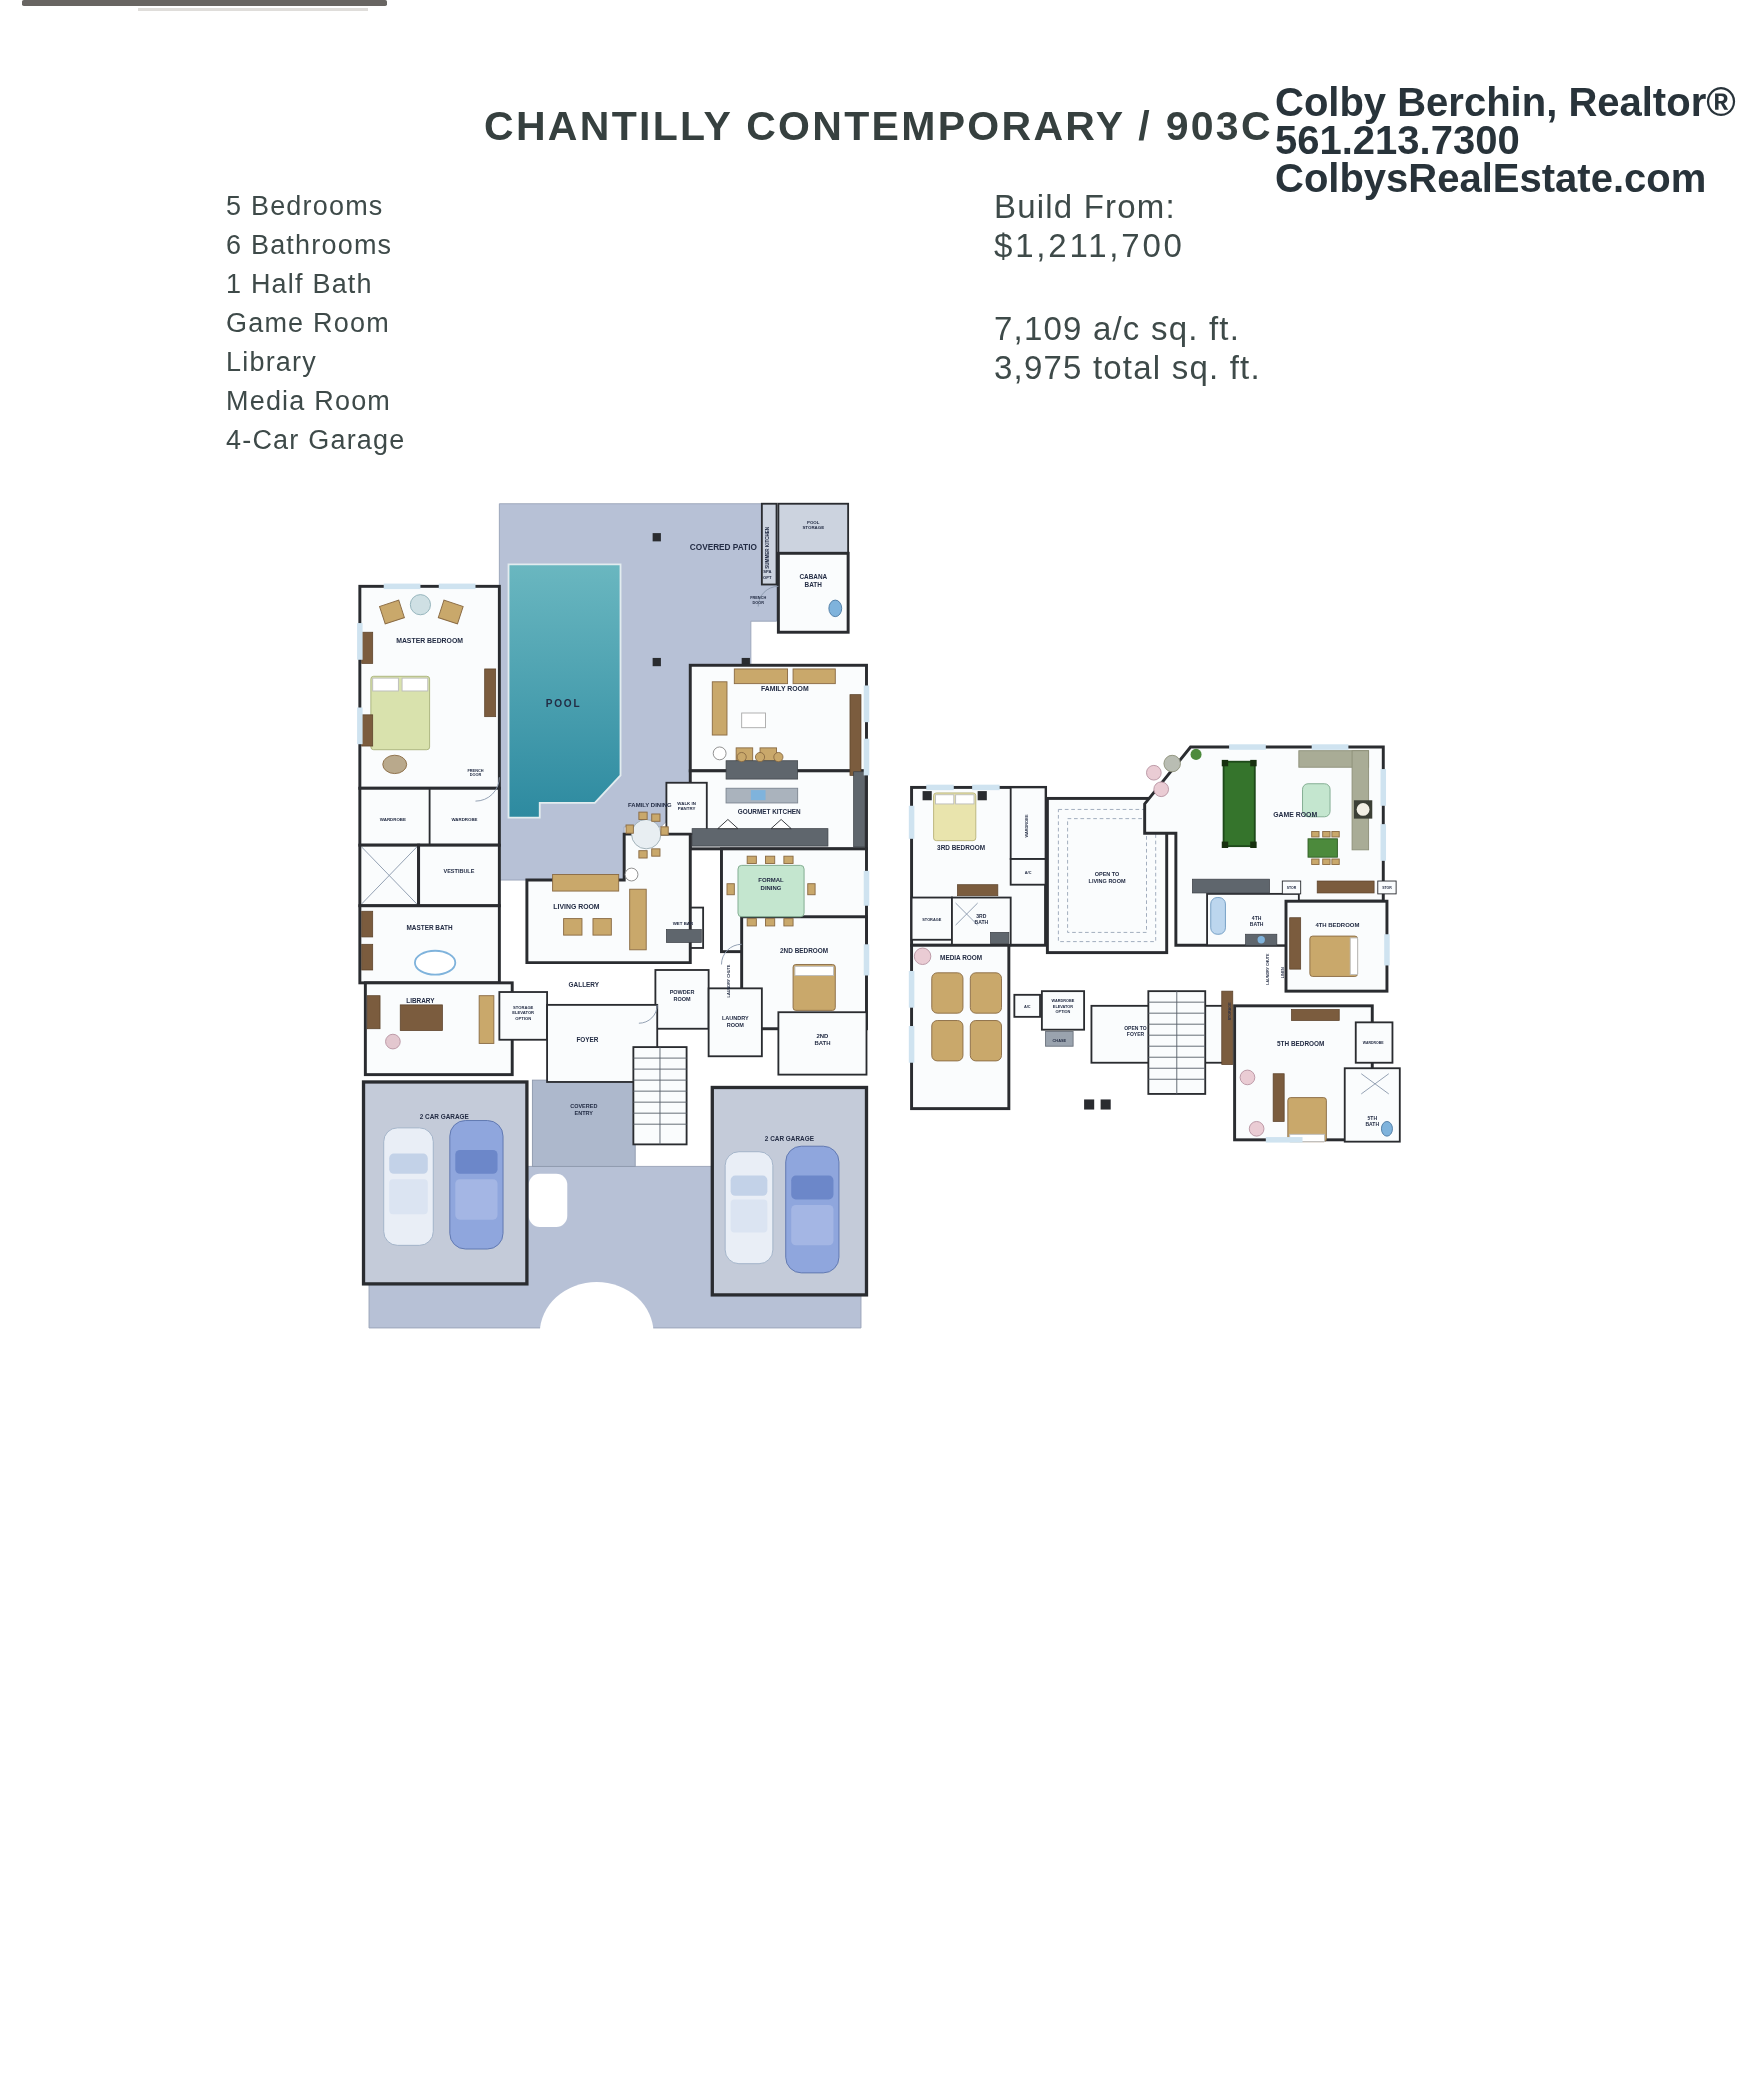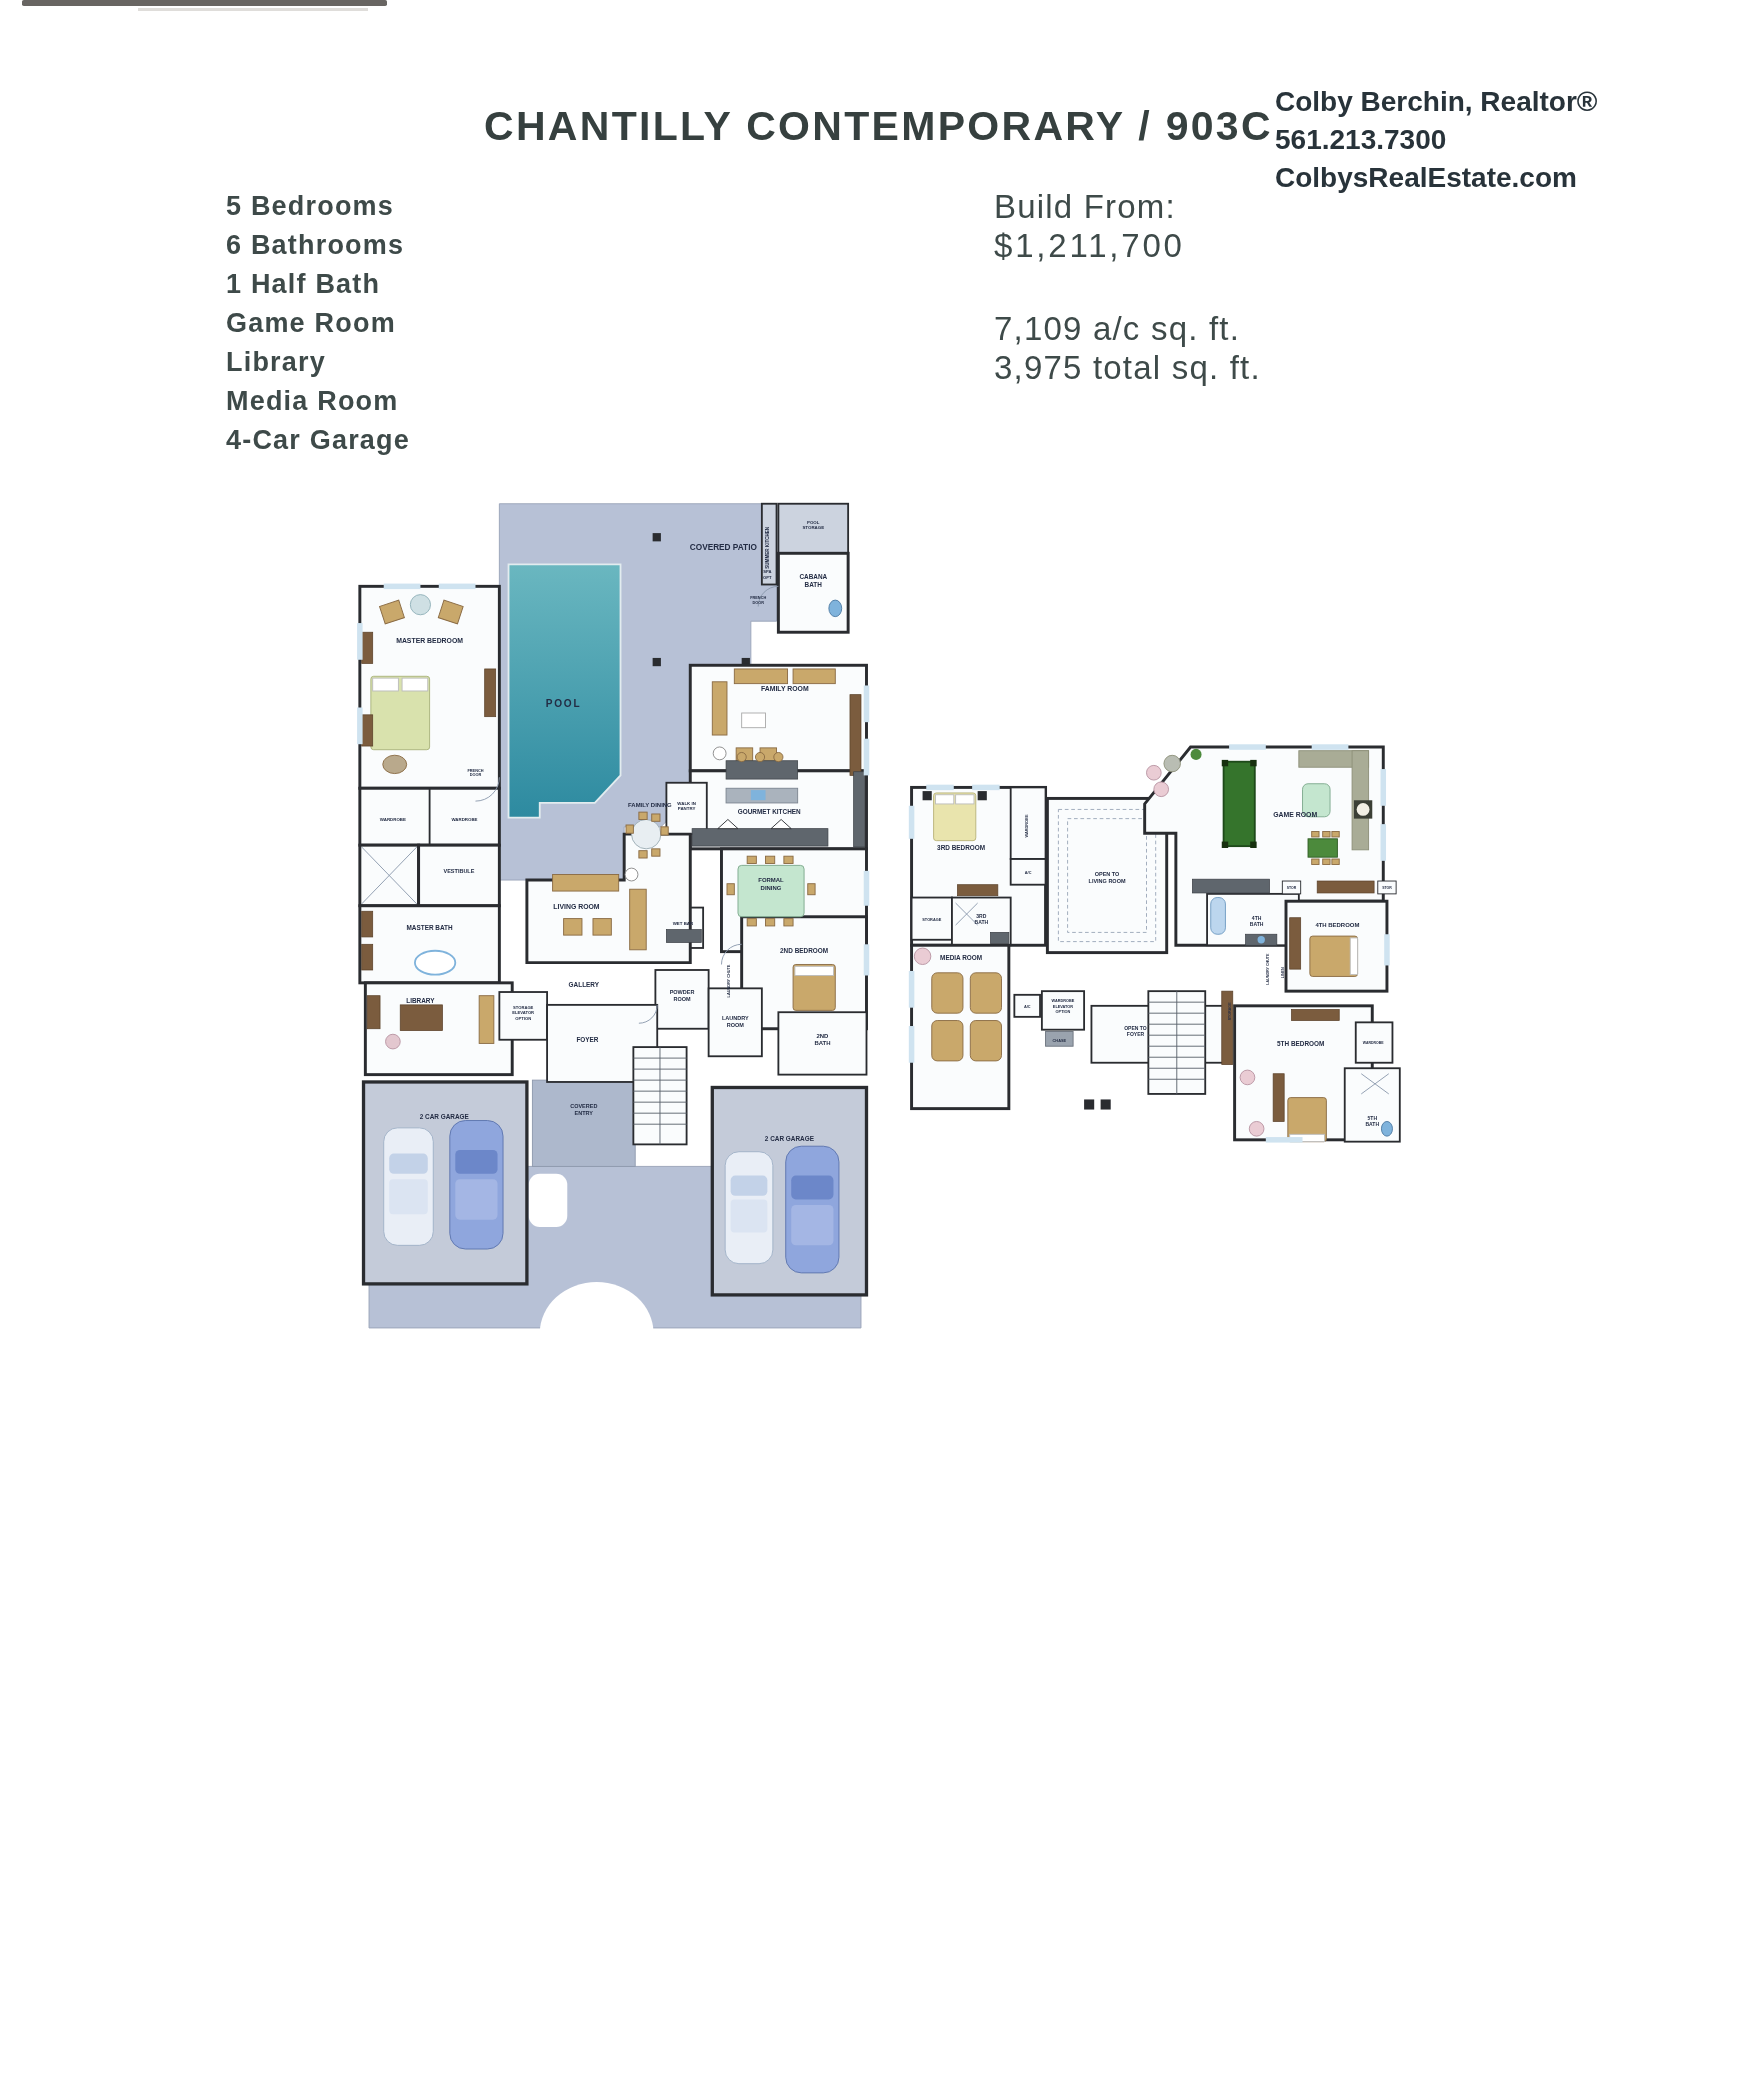--- a/index.html
+++ b/index.html
@@ -2,23 +2,23 @@
 <html style="font-size:14.7px"><head>
 <meta charset="utf-8">
 <style>
   html,body{margin:0;padding:0;background:#e8e8e8;}
   .page{position:relative;width:1763px;height:2094px;background:#ffffff;overflow:hidden;
         font-family:"Liberation Sans","DejaVu Sans",sans-serif;}
   .scan-smudge{position:absolute;left:22px;top:0;width:365px;height:6.4px;background:#4e4a47;opacity:.85;border-radius:1.8px;}
   .scan-smudge2{position:absolute;left:138px;top:8.3px;width:230px;height:2.8px;background:#b9b3ae;opacity:.45;}
   .title{position:absolute;left:484px;top:103px;width:790px;margin:0;font-size:41px;font-weight:700;
          letter-spacing:2.3px;color:#36403f;white-space:nowrap;}
-  .realtor{position:absolute;left:1275px;top:83px;font-size:28px;font-weight:700;color:#28333a;line-height:38px;}
+  .realtor{position:absolute;left:1275px;top:83px;font-size:40px;font-weight:700;color:#28333a;line-height:38px;}
   .features{position:absolute;left:226px;top:187px;margin:0;padding:0;list-style:none;
-            font-size:27px;color:#3e4a49;line-height:39px;letter-spacing:1.2px;font-weight:700;}
+            font-size:27px;color:#3e4a49;line-height:39px;letter-spacing:1.2px;font-weight:400;}
   .pricing{position:absolute;left:994px;top:187px;font-size:33px;color:#3e4a49;line-height:39px;letter-spacing:1.2px;}
   .pricing .gap{height:44px;}
   .plan{position:absolute;}
   svg text{font-family:"Liberation Sans","DejaVu Sans",sans-serif;font-weight:700;fill:#232c44;text-anchor:middle;}
   .room{fill:#fafcfd;stroke:#2a2c30;stroke-width:3.2;}
   .room2{fill:#fafcfd;stroke:#2a2c30;stroke-width:2;}
   .gray{fill:#ccd3df;stroke:#2a2c30;stroke-width:2;}
   .deck{fill:#b7c1d6;stroke:#99a3b8;stroke-width:1;}
   .tan{fill:#c9a86b;stroke:#8a6b44;stroke-width:1;}
   .brown{fill:#7b5c3e;stroke:#5a4129;stroke-width:.8;}

